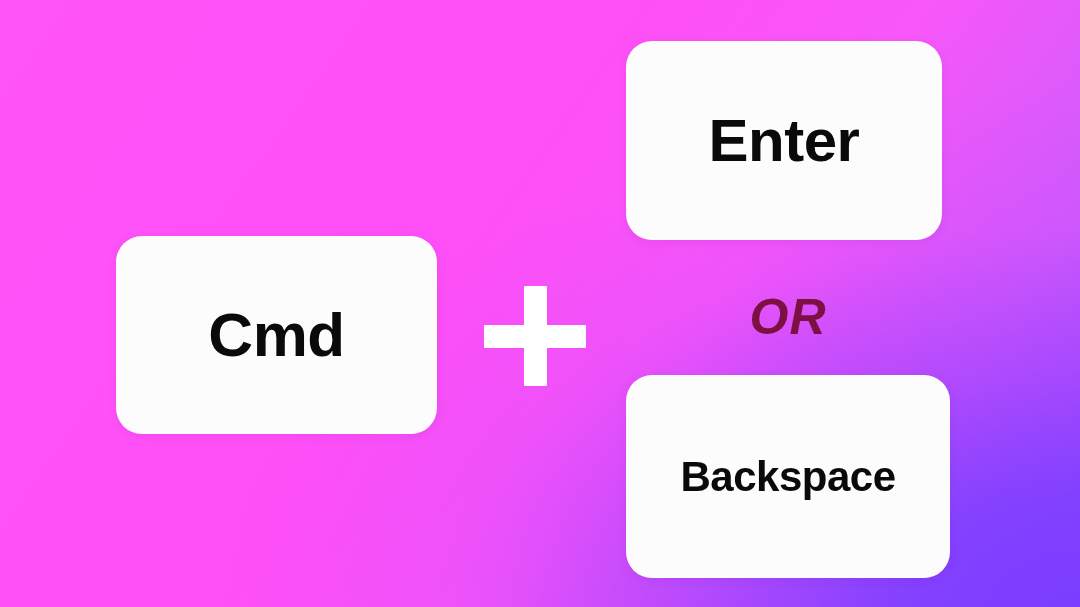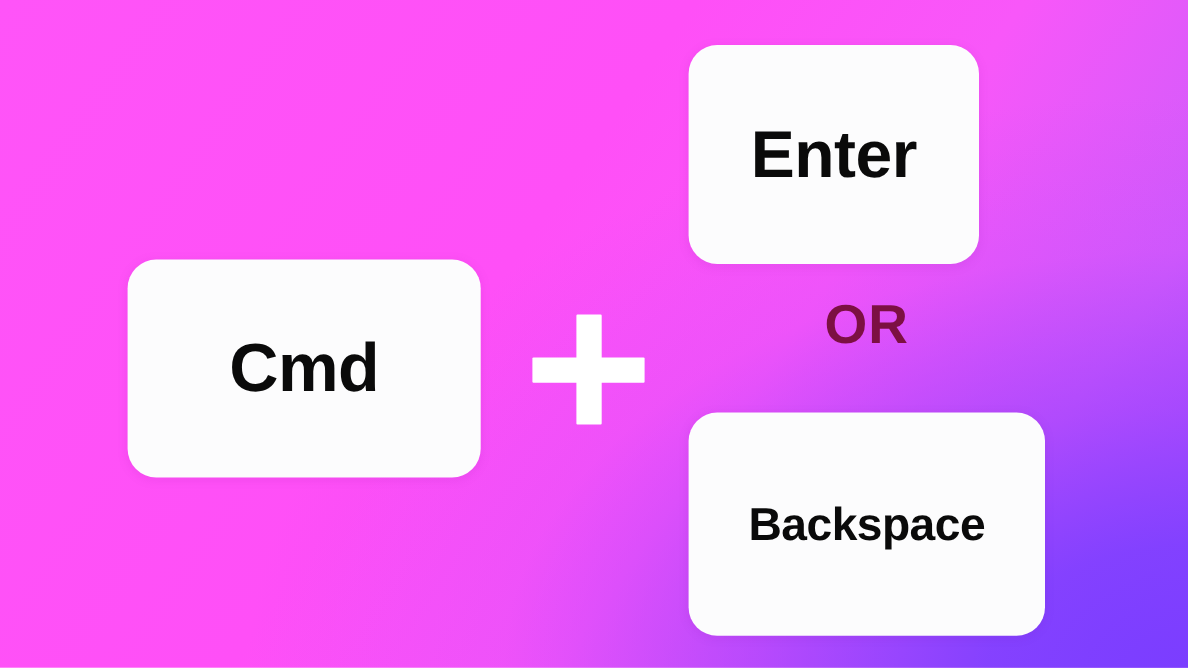--- a/index.html
+++ b/index.html
@@ -45,21 +45,21 @@
     left: 116px;
     top: 236px;
     width: 321px;
     height: 198px;
   }
   #key-cmd .label { font-size: 62px; }
 
   #key-enter {
     left: 626px;
     top: 41px;
-    width: 264px;
+    width: 316px;
     height: 199px;
   }
   #key-enter .label { font-size: 60px; }
 
   #key-backspace {
     left: 626px;
     top: 375px;
     width: 324px;
     height: 203px;
   }
@@ -88,26 +88,27 @@
     left: 40px;
     top: 0;
     width: 23px;
     height: 100px;
   }
 
   
   #or-separator {
     position: absolute;
     left: 626px;
-    top: 270px;
+    top: 280px;
     width: 324px;
     height: 62px;
     display: flex;
-    align-items: flex-start;
+    align-items: flex-end;
     justify-content: center;
+    font-style: italic;
   }
   #or-separator .or-text {
     color: #7c1042;
     font-size: 50px;
     font-weight: 700;
     letter-spacing: 1px;
     line-height: 1;
   }
 </style>
 </head>

